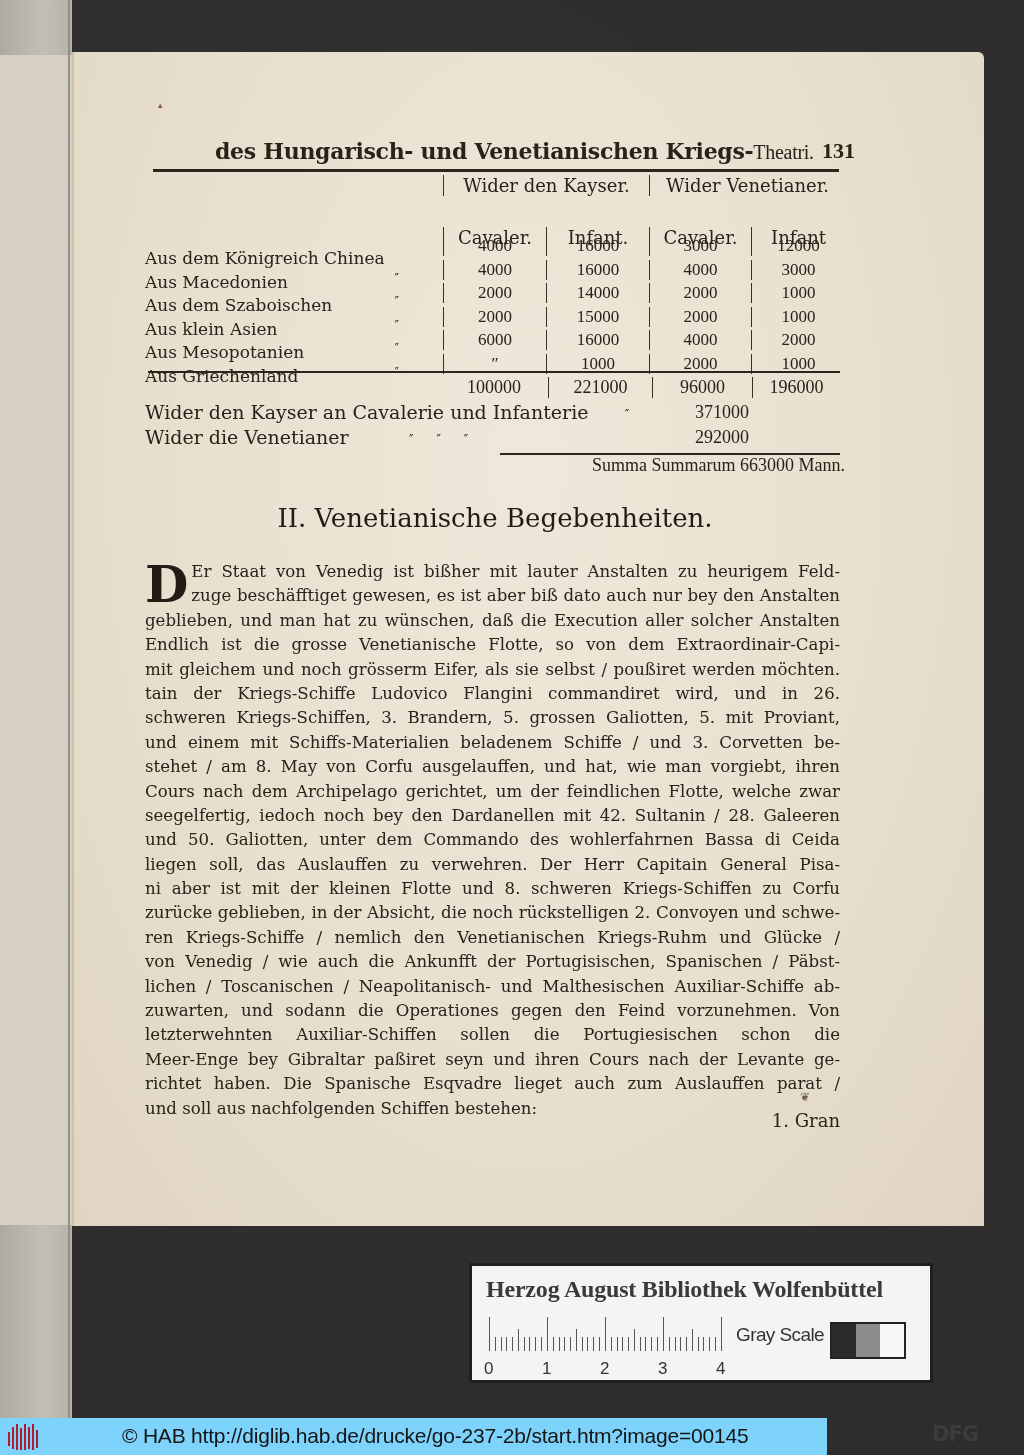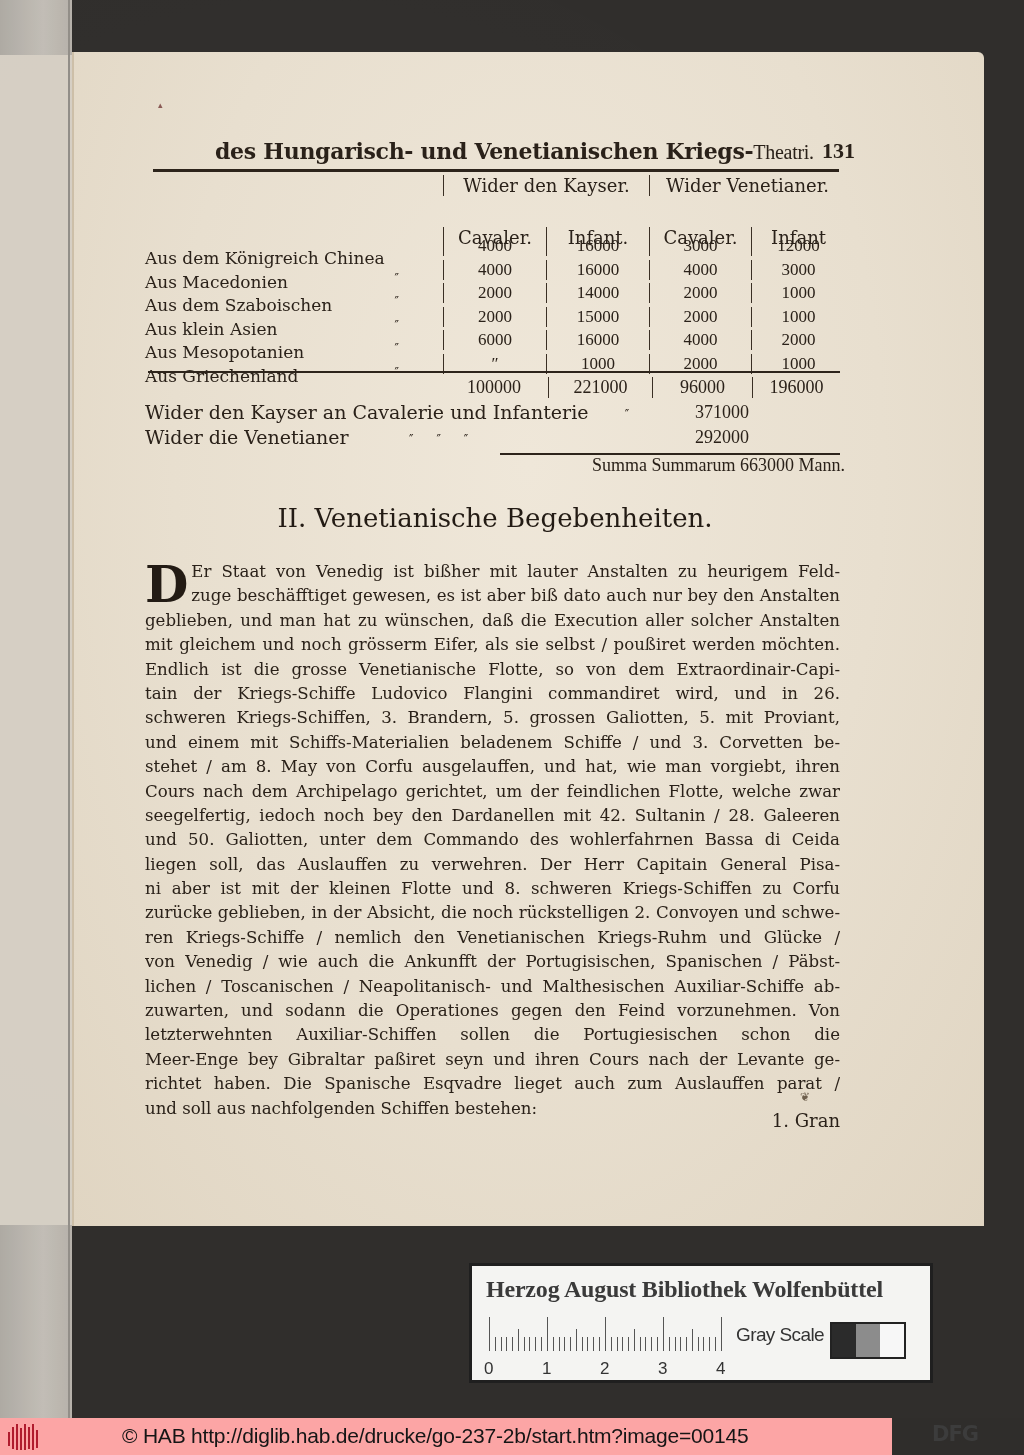--- a/index.html
+++ b/index.html
@@ -141,21 +141,21 @@
     position:absolute; left:264px; top:58px; font-family:"Liberation Sans", sans-serif; font-size:19px; color:#333;
     letter-spacing:-0.6px;
   }
   .gray-scale {
     position:absolute; left:358px; top:56px; width:72px; height:33px; border:2px solid #222; display:flex;
   }
   .gray-scale div { flex:1; }
 
   
   .footer {
-    position:absolute; left:0; top:1418px; width:892px; height:37px; background:#fca5a5;
+    position:absolute; left:0; top:1418px; width:827px; height:37px; background:#7dd3fc;
     display:flex; align-items:center;
   }
   .hab-logo { position:absolute; left:6px; top:4px; width:36px; height:30px; }
   .footer-text {
     position:absolute; left:122px; top:6px; font-family:"Liberation Sans", sans-serif; font-size:21px; color:#151515;
     letter-spacing:-0.2px;
   }
   .dfg-logo {
     position:absolute; left:932px; top:4px; font-family:"DejaVu Sans", sans-serif; font-weight:bold; font-size:21px;
     color:#3c3c3c; letter-spacing:-1px;
@@ -276,22 +276,22 @@
 <div class="sum-rule"></div>
 <div class="grand-total">Summa Summarum 663000 Mann.</div>
 
 <div class="section-heading">II. Venetianische Begebenheiten.</div>
 
 <div class="body-text">
   <span class="dropcap">D</span>
   <span class="line">Er Staat von Venedig ist bißher mit lauter Anstalten zu heurigem Feld-</span>
   <span class="line">zuge beschäfftiget gewesen, es ist aber biß dato auch nur bey den Anstalten</span>
   <span class="line">geblieben, und man hat zu wünschen, daß die Execution aller solcher Anstalten</span>
+  <span class="line">Endlich ist die grosse Venetianische Flotte, so von dem Extraordinair-Capi-</span>
   <span class="line">mit gleichem und noch grösserm Eifer, als sie selbst / poußiret werden möchten.</span>
-  <span class="line">Endlich ist die grosse Venetianische Flotte, so von dem Extraordinair-Capi-</span>
   <span class="line">tain der Kriegs-Schiffe Ludovico Flangini commandiret wird, und in 26.</span>
   <span class="line">schweren Kriegs-Schiffen, 3. Brandern, 5. grossen Galiotten, 5. mit Proviant,</span>
   <span class="line">und einem mit Schiffs-Materialien beladenem Schiffe / und 3. Corvetten be-</span>
   <span class="line">stehet / am 8. May von Corfu ausgelauffen, und hat, wie man vorgiebt, ihren</span>
   <span class="line">Cours nach dem Archipelago gerichtet, um der feindlichen Flotte, welche zwar</span>
   <span class="line">seegelfertig, iedoch noch bey den Dardanellen mit 42. Sultanin / 28. Galeeren</span>
   <span class="line">und 50. Galiotten, unter dem Commando des wohlerfahrnen Bassa di Ceida</span>
   <span class="line">liegen soll, das Auslauffen zu verwehren.   Der Herr Capitain General Pisa-</span>
   <span class="line">ni aber ist mit der kleinen Flotte und 8. schweren Kriegs-Schiffen zu Corfu</span>
   <span class="line">zurücke geblieben, in der Absicht, die noch rückstelligen 2. Convoyen und schwe-</span>

